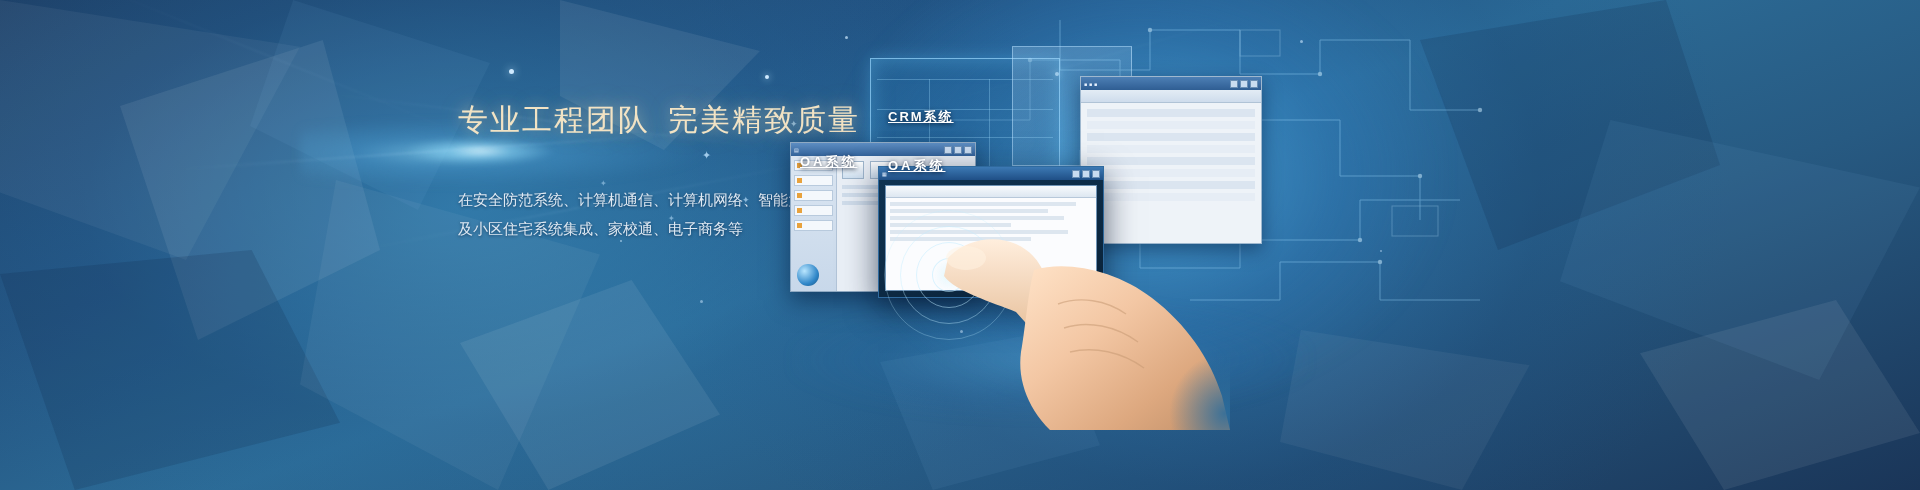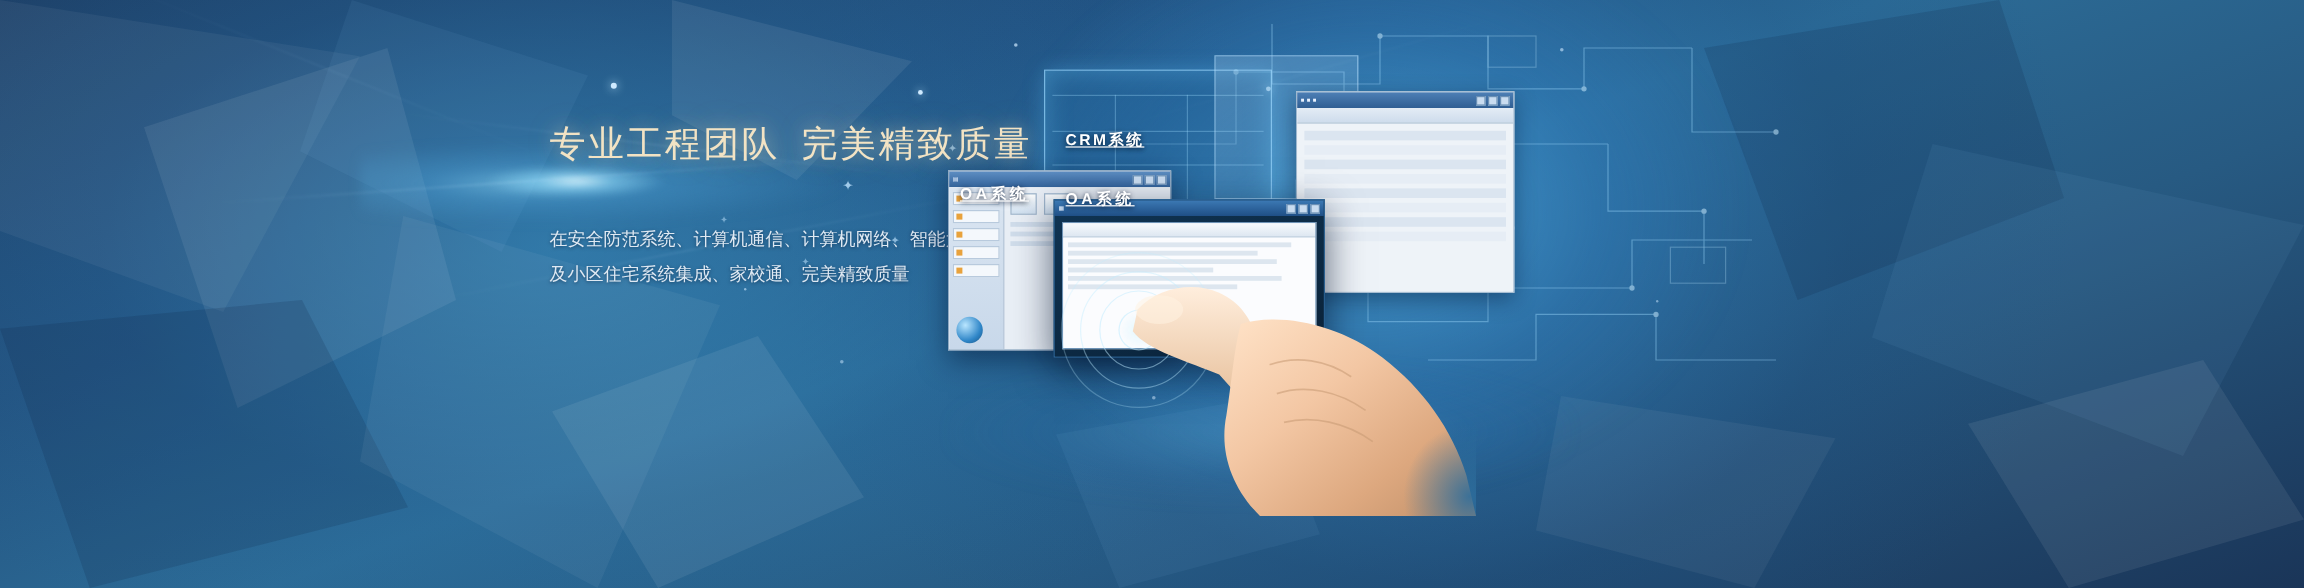--- a/index.html
+++ b/index.html
@@ -209,21 +209,21 @@
   <div class="sparkle" style="left:742px;top:196px;font-size:9px;opacity:.65;">✦</div>
   <div class="sparkle" style="left:668px;top:215px;font-size:8px;opacity:.55;">✦</div>
   <div class="sparkle" style="left:600px;top:180px;font-size:8px;opacity:.5;">✦</div>
   <div class="sparkle" style="left:790px;top:120px;font-size:9px;opacity:.6;">✦</div>
   <div class="sparkle" style="left:860px;top:250px;font-size:9px;opacity:.5;">✦</div>
 
   <div class="copy">
     <h1 class="headline"><span>专业工程团队</span><span class="gap"></span><span>完美精致质量</span></h1>
     <div class="para">
       <div class="para-line">在安全防范系统、计算机通信、计算机网络、智能大厦</div>
-      <div class="para-line">及小区住宅系统集成、家校通、完美精致质量</div>
+      <div class="para-line">及小区住宅系统集成、家校通、电子商务等</div>
     </div>
   </div>
 
   <div class="stage">
 
     <div class="win crm">
       <div class="grid">
         <div class="gl" style="left:0;top:14px;right:0;height:1px;"></div>
         <div class="gl" style="left:0;top:44px;right:0;height:1px;"></div>
         <div class="gl" style="left:0;top:72px;right:0;height:1px;"></div>

